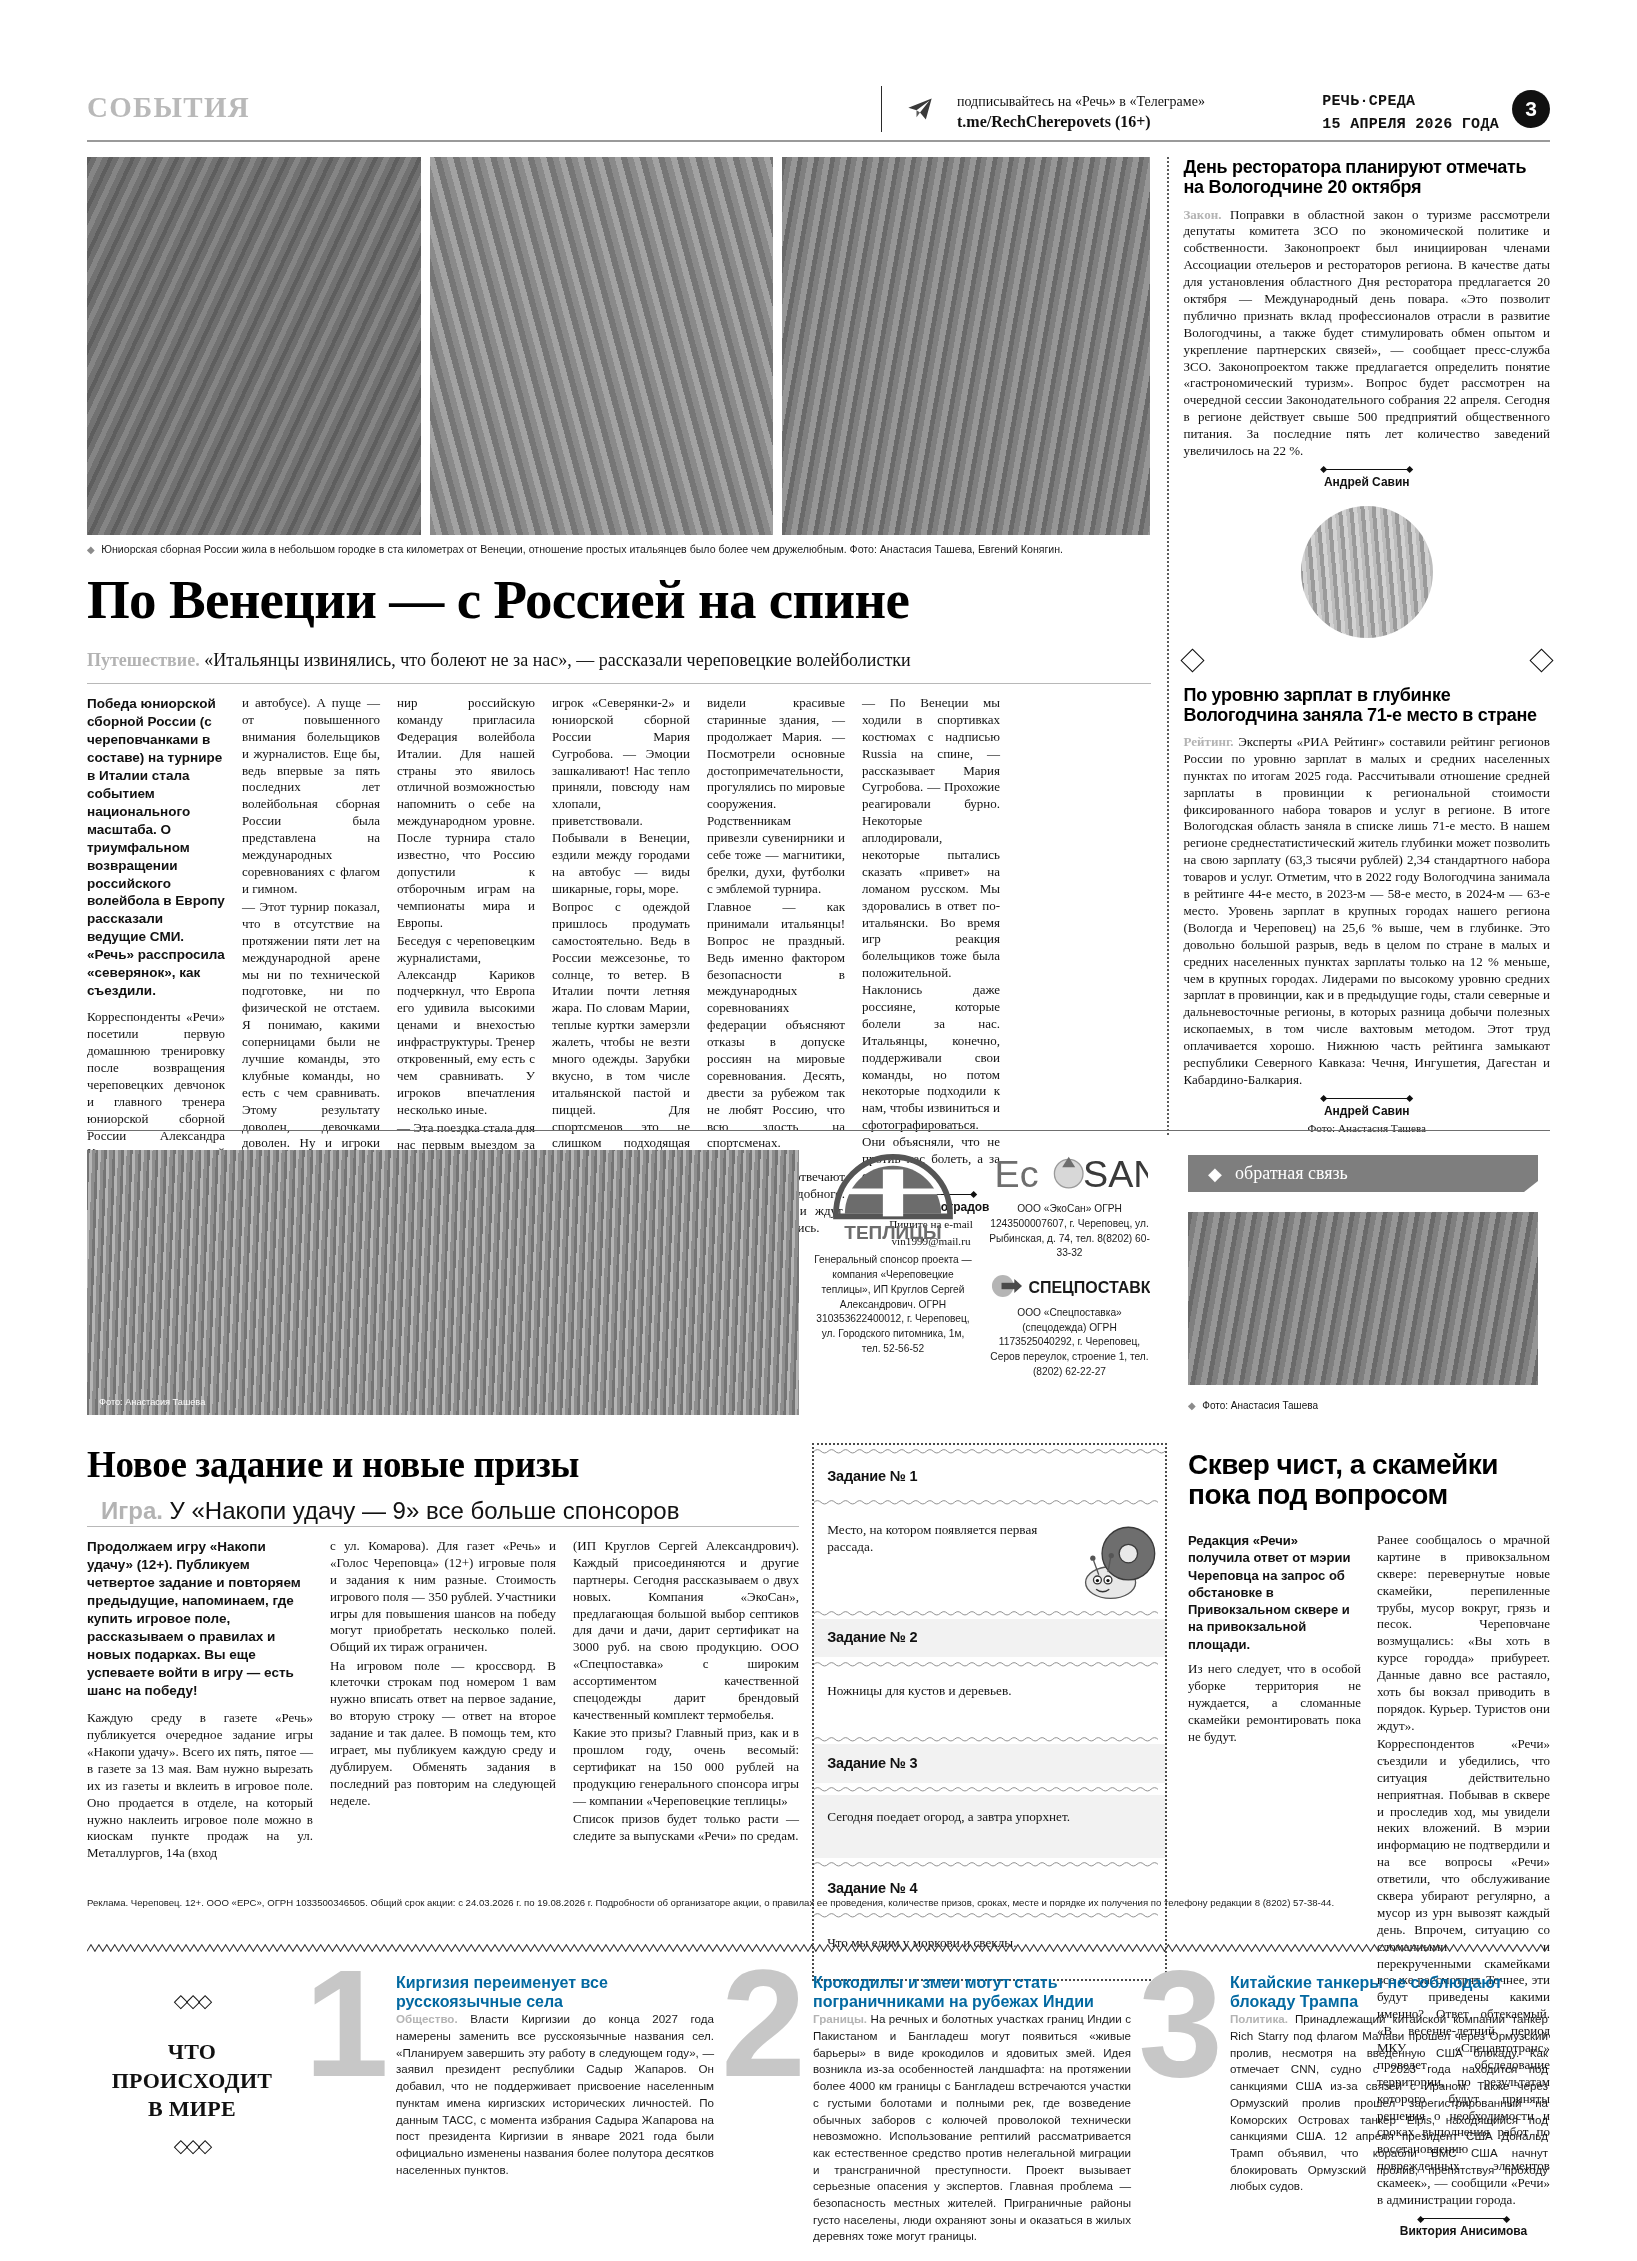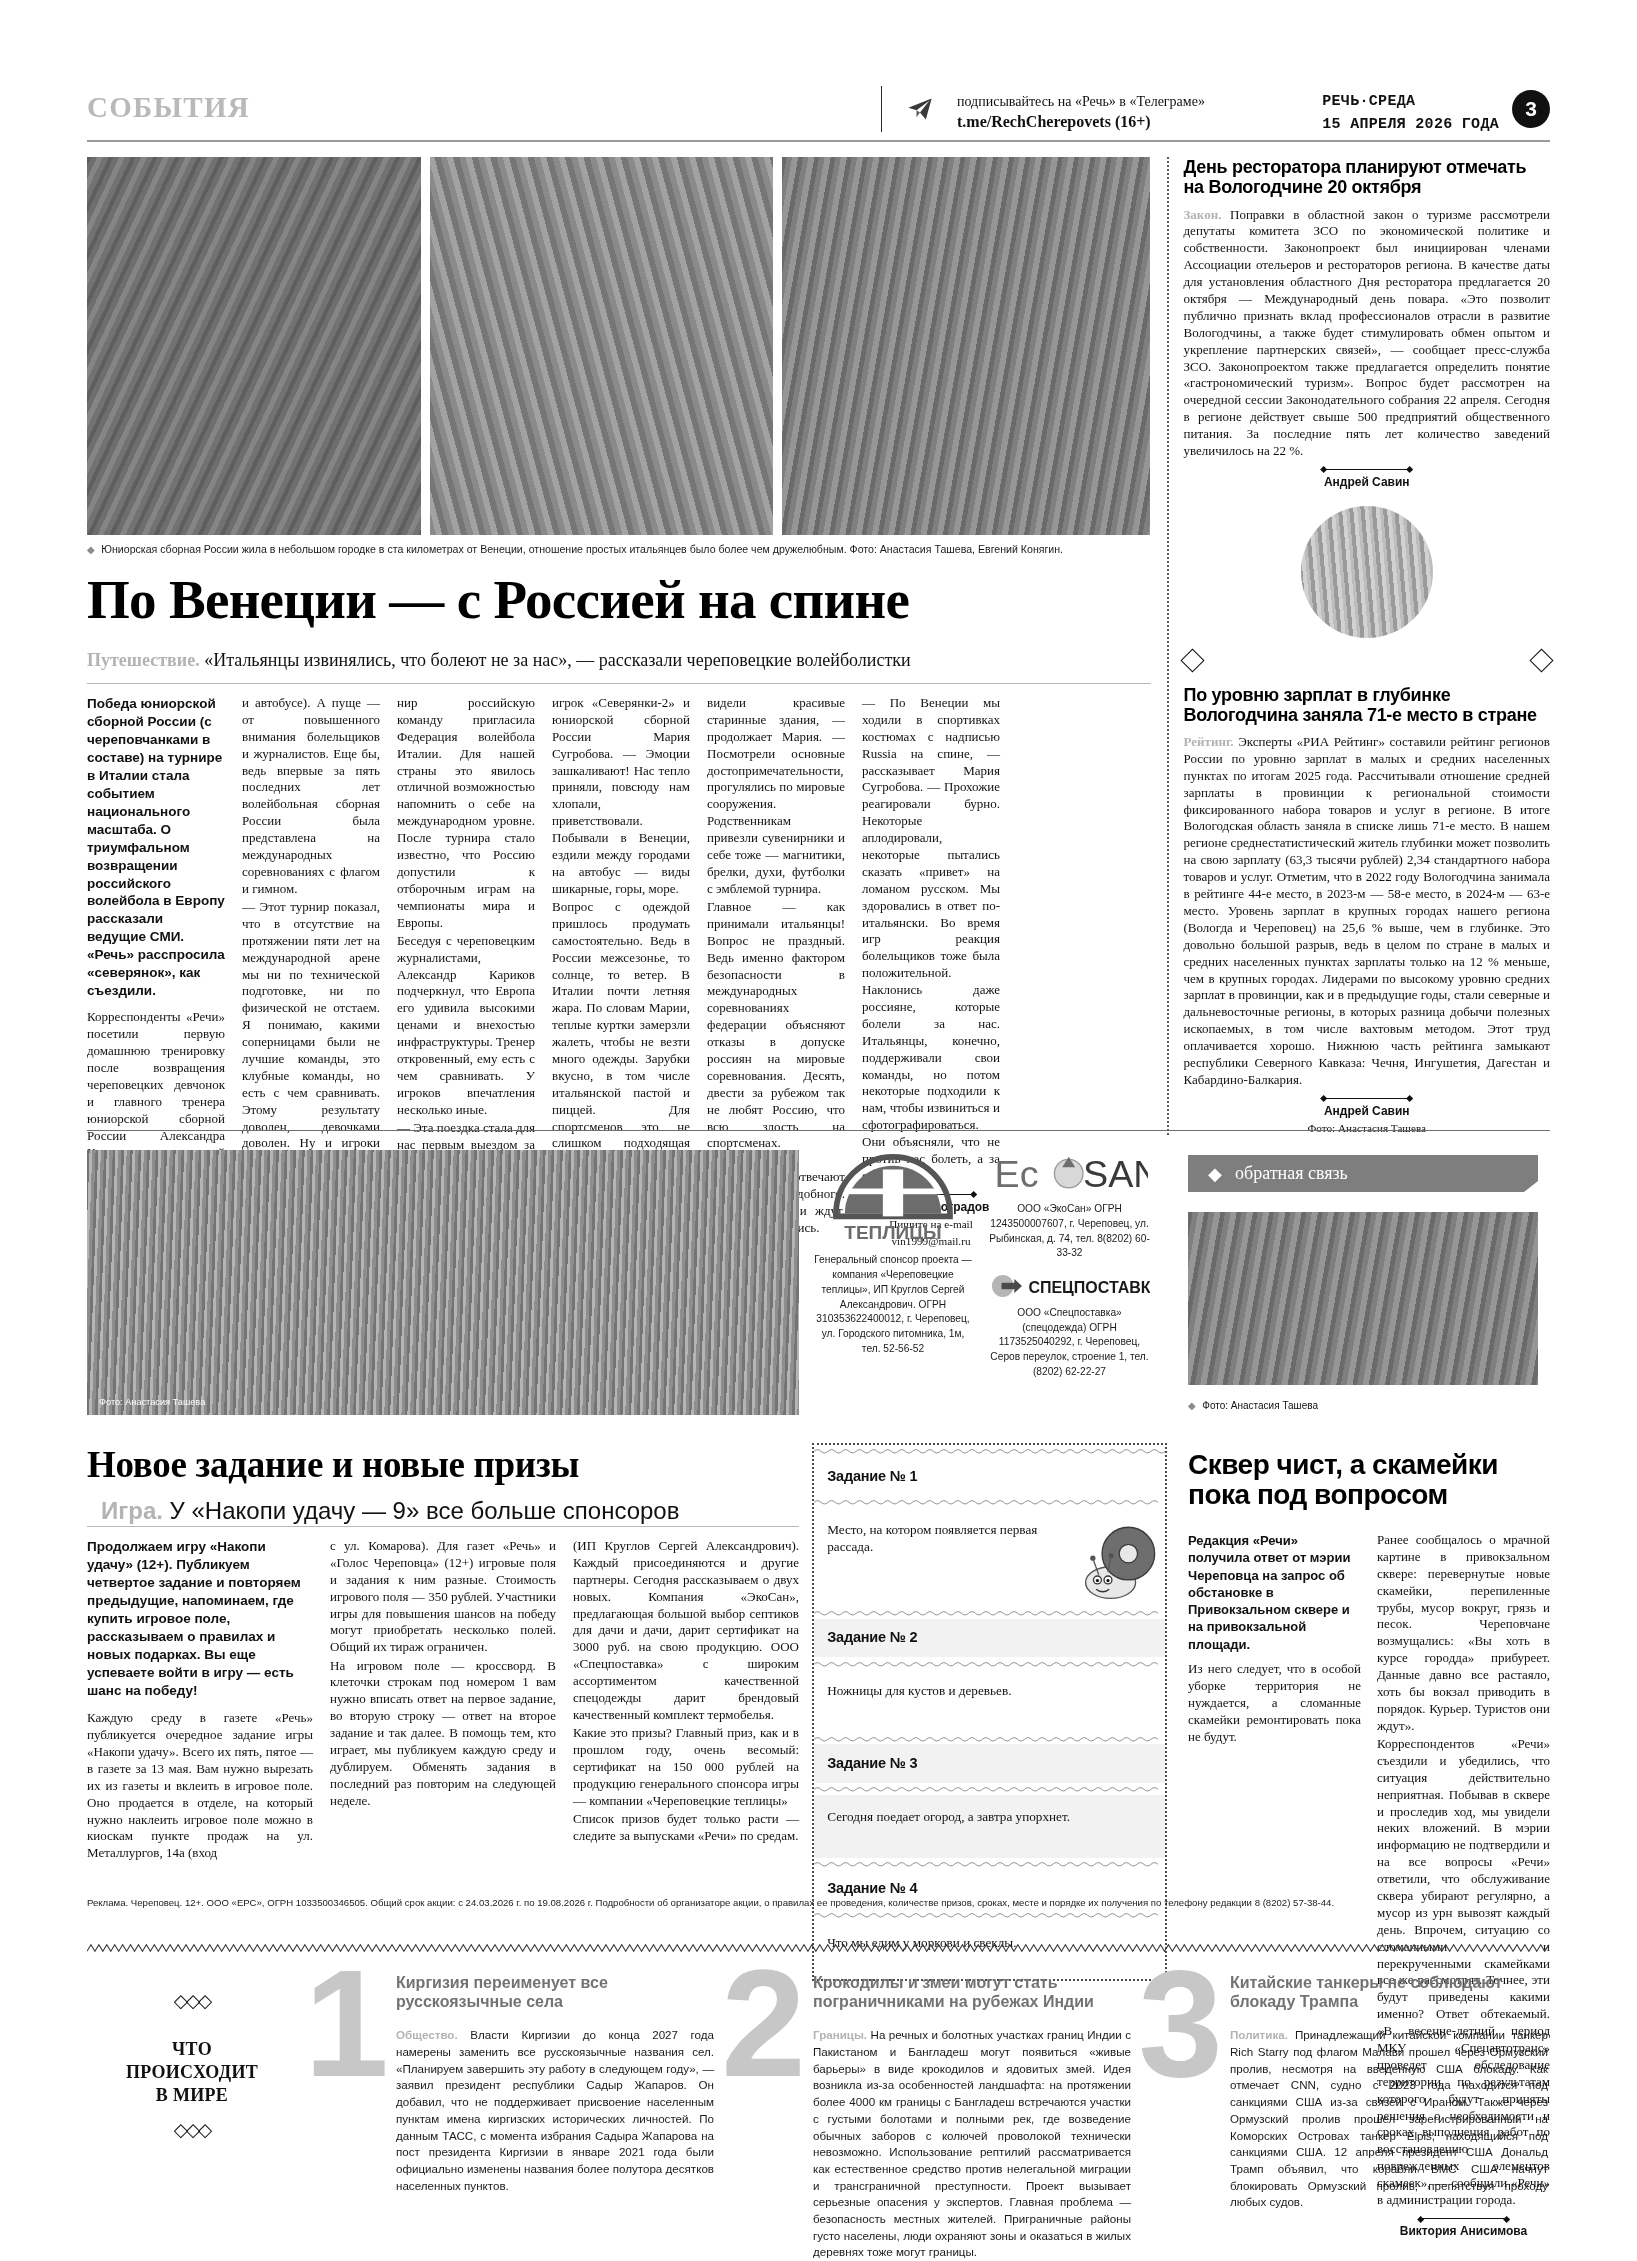--- a/index.html
+++ b/index.html
@@ -187,33 +187,33 @@
   }
 
   
   .zigzag { position: absolute; left: 87px; top: 1944px; width: 1463px; height: 8px; }
 
   
   .world { position: absolute; left: 87px; top: 1973px; width: 1463px; display: flex; }
   .world-label { width: 210px; text-align: center; padding-top: 17px; }
   .world-diamonds { font-size: 18.5px; letter-spacing: -2px; color: #111; }
   .world-title {
-    font-family: "Liberation Serif", serif; font-weight: bold; font-size: 18px;
+    font-family: "Liberation Serif", serif; font-weight: bold; font-size: 22px;
     line-height: 1.28; margin-top: 26.4px; letter-spacing: 0.3px;
   }
   .news-item { width: 417px; position: relative; padding-left: 0; display: flex; }
   .big-num {
     font-family: "Liberation Sans", sans-serif; font-weight: bold; font-size: 152px;
     color: #c7c7c7; line-height: 0.72; width: 99px; flex: 0 0 99px; text-align: center;
     margin-top: -4px;
   }
   .news-body { flex: 1; }
   .news-h {
     font-family: "Liberation Sans", sans-serif; font-weight: bold; font-size: 16px;
-    line-height: 1.2; color: #737373; margin-bottom: 16px;
+    line-height: 1.2; color: #0369a1; 
   }
   .news-t {
     font-family: "Liberation Sans", sans-serif; font-size: 11.6px; line-height: 1.44;
     text-align: justify; hyphens: auto; color: #1a1a1a;
   }
 
   
   .img-v1 { background:
      repeating-linear-gradient(115deg, #5e5e5e 0 4px, #6e6e6e 4px 9.2px, #858585 9.2px 14.5px, #727272 14.5px 20px),
      linear-gradient(160deg,#9b9b9b,#4f4f4f); }

